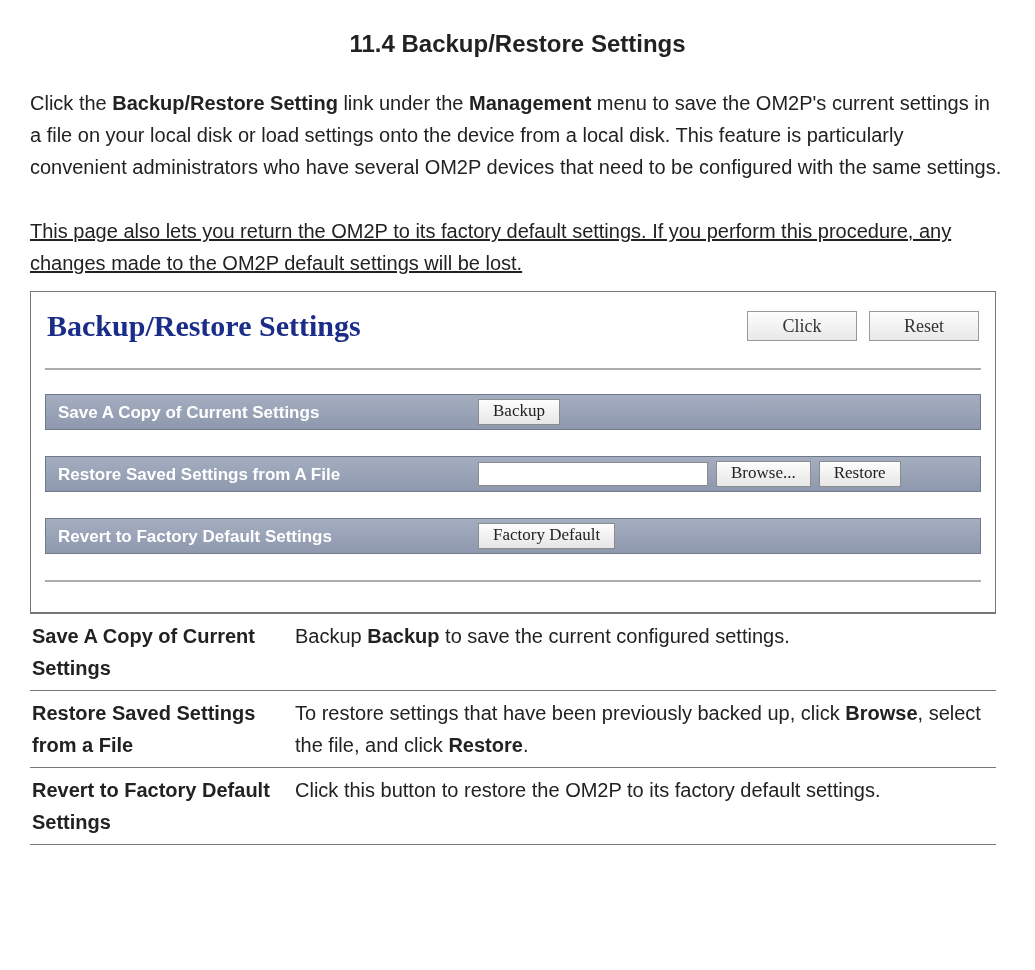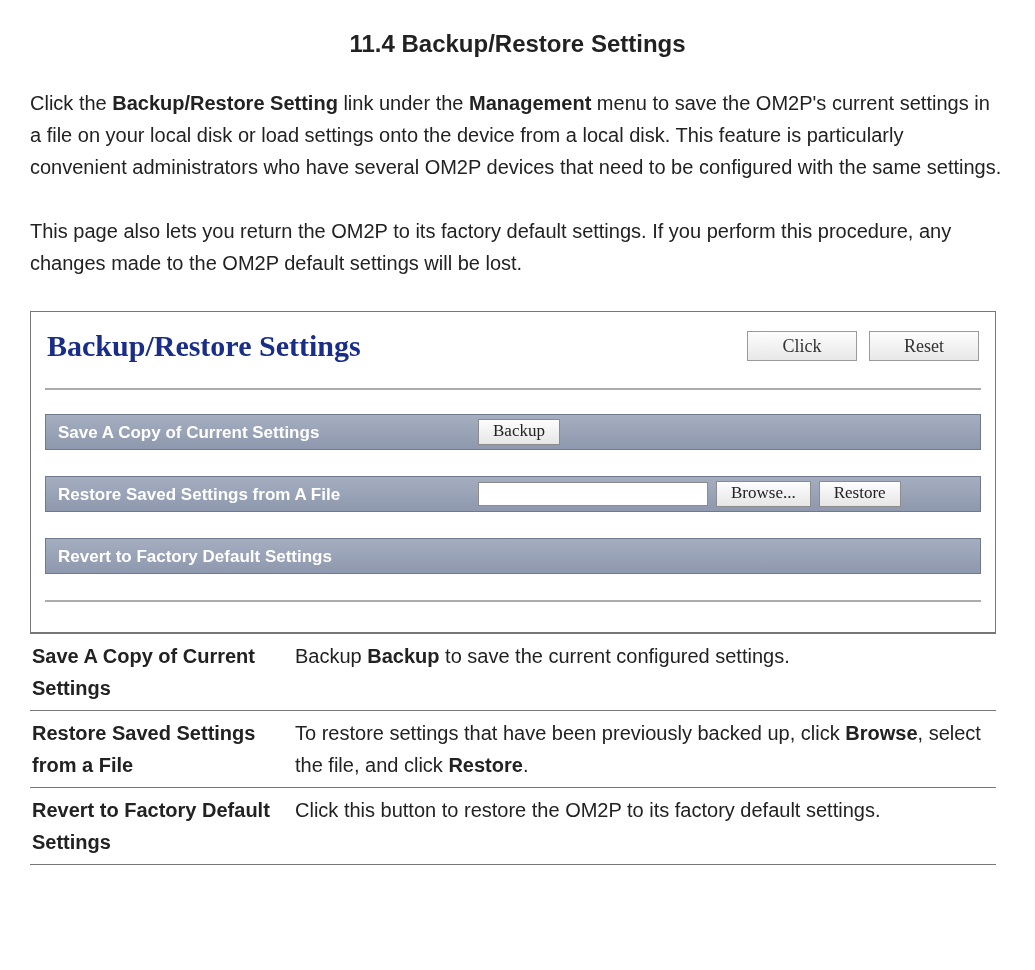--- a/index.html
+++ b/index.html
@@ -15,21 +15,21 @@
   .section-heading {
     font-weight: 700;
     font-size: 24px;
     margin-bottom: 24px;
     text-align: center;
   }
   .intro {
     margin-bottom: 32px;
   }
   .intro b { font-weight: 700; }
-  .intro2 { margin-bottom: 32px; }
+  .intro2 { margin-bottom: 12px; text-decoration: underline; }
 
   
   .screenshot {
     border: 1px solid #777;
     width: 966px;
     box-sizing: border-box;
     padding: 6px 0 30px 0;
     background: #fff;
   }
   .screenshot-inner { padding: 0 6px; }
@@ -164,20 +164,23 @@
           <input class="ui-input" placeholder="" style="">
           <button class="ui-btn">Browse...</button>
           <button class="ui-btn">Restore</button>
         </div>
       </div>
     </div>
 
     <div class="row-wrap">
       <div class="row">
         <div class="row-label">Revert to Factory Default Settings</div>
+        <div class="row-controls">
+          <button class="ui-btn">Factory Default</button>
+        </div>
       </div>
     </div>
 
     <div class="bottom-line"></div>
   </div>
 </div>
 
 <table class="desc-table">
   <tbody>
       <tr>

